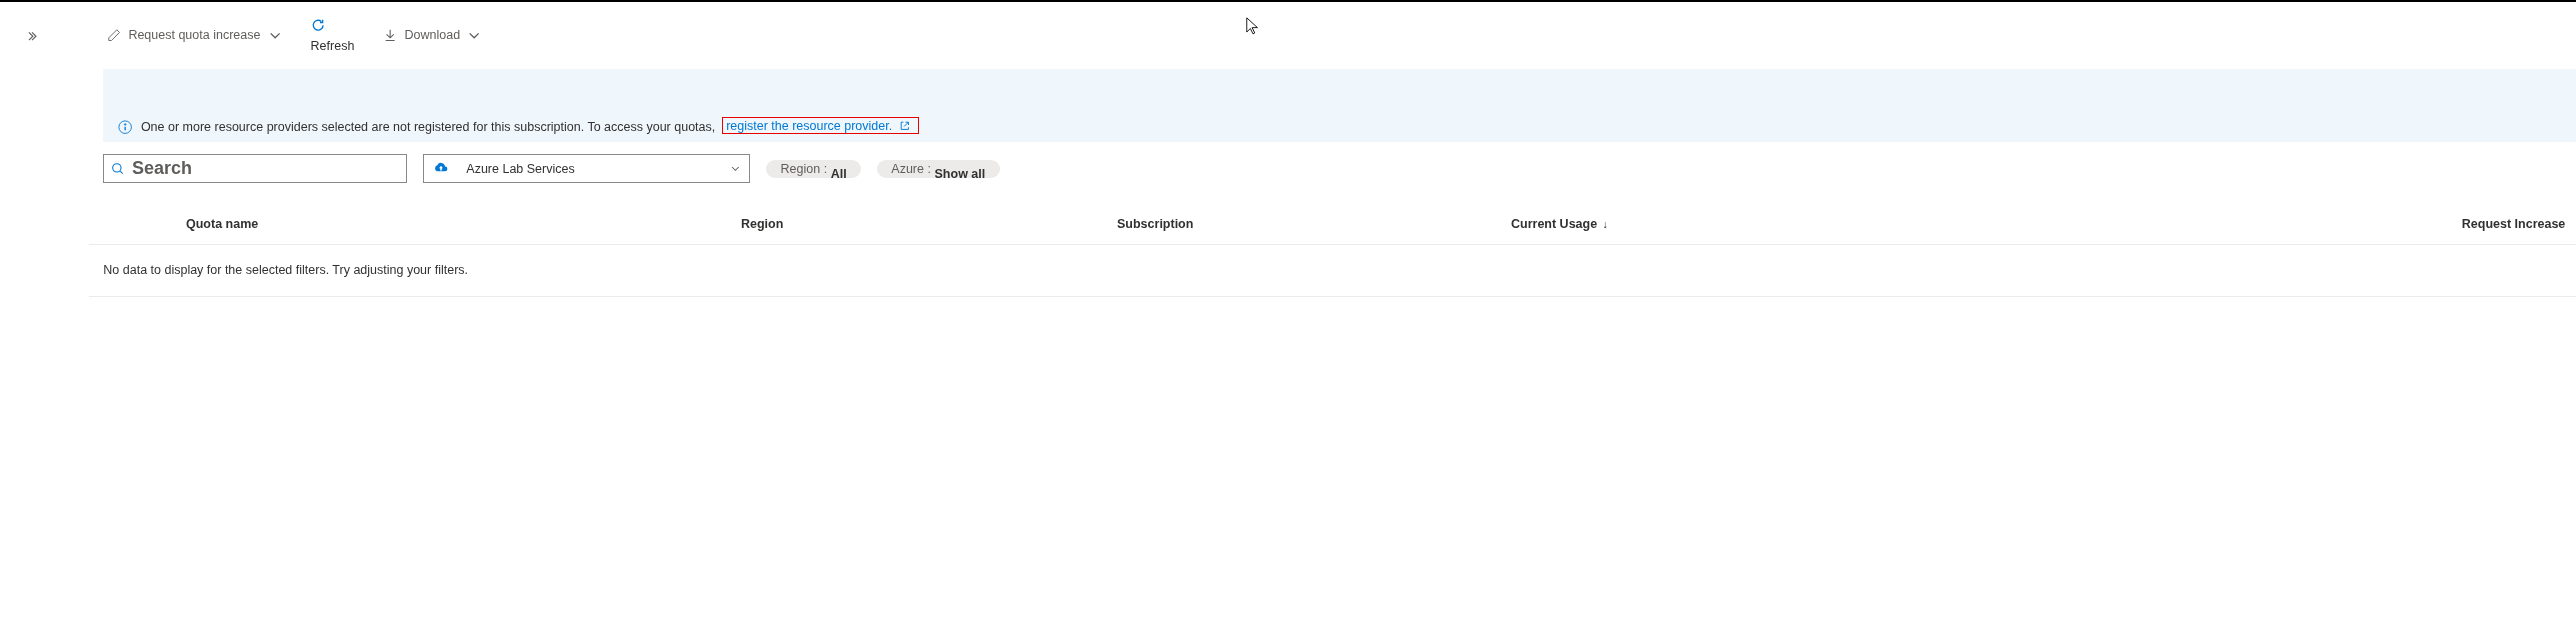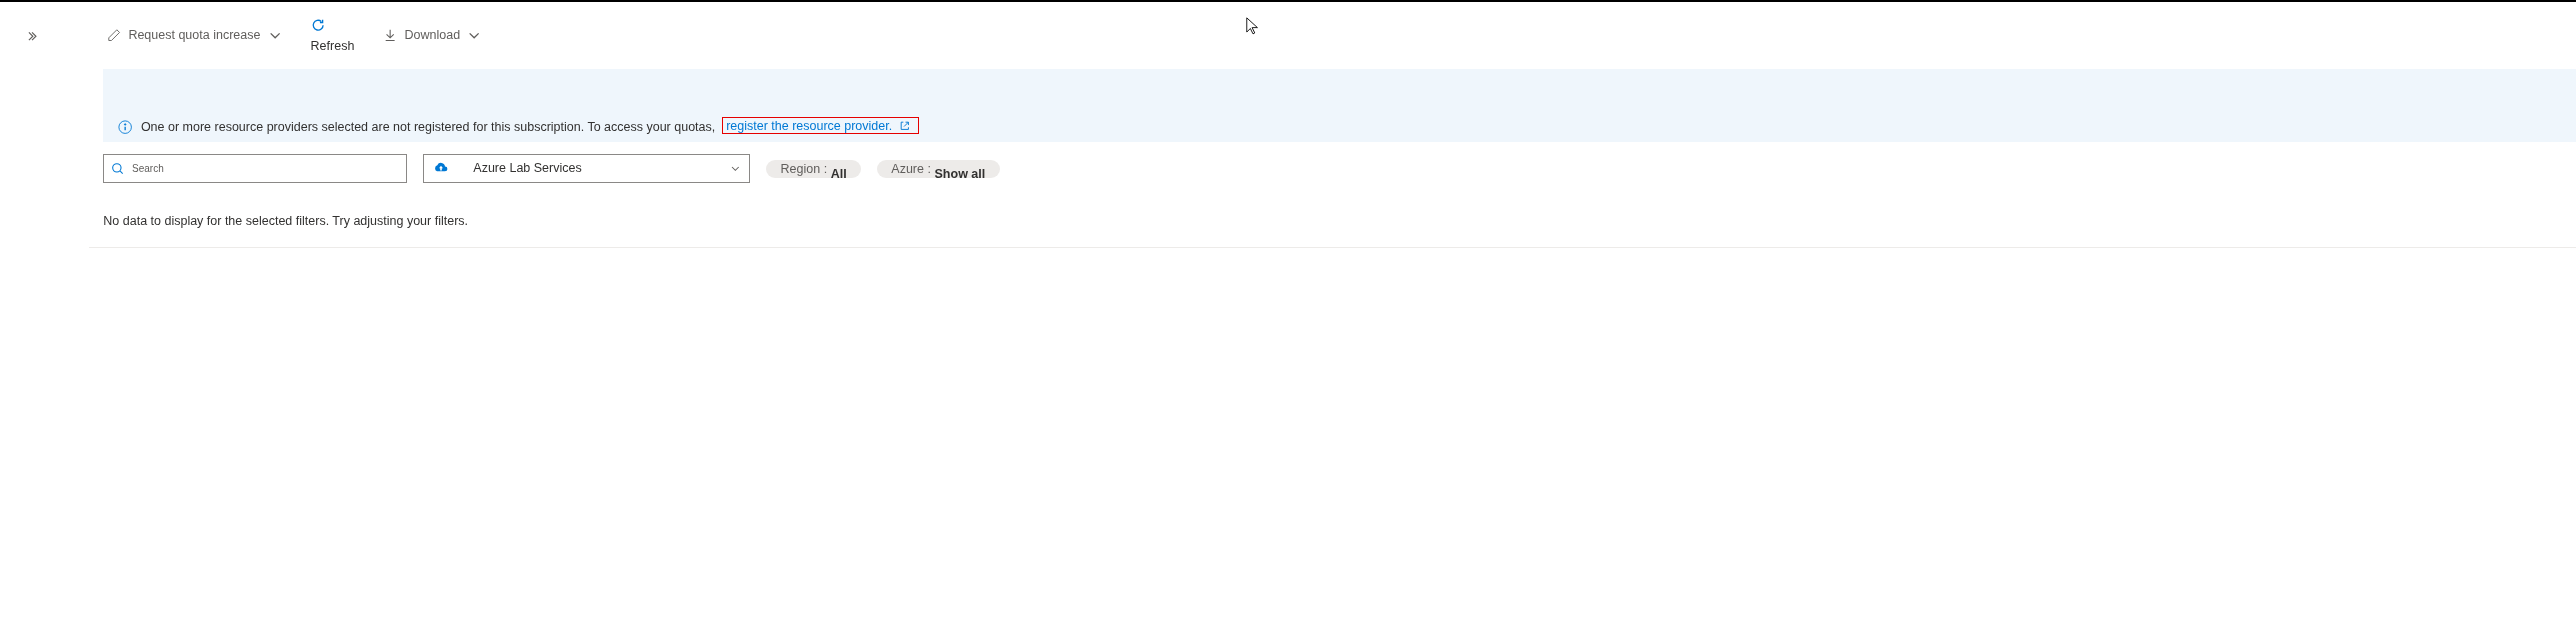--- a/index.html
+++ b/index.html
@@ -90,40 +90,41 @@
       border: 0.9px solid #8a8886;
       height: 29px;
       width: 304px;
       padding: 0 7.2px;
       gap: 7.2px;
     }
     .search-box input {
       border: none;
       outline: none;
       flex: 1;
-      font-size: 10px;
+      font-size: 18px;
       font-family: inherit;
       color: #323130;
+      font-weight: bold;
     }
     .search-box input::placeholder { color: #605e5c; }
     .provider-dd {
       display: flex;
       align-items: center;
       border: 0.9px solid #8a8886;
       height: 29px;
       width: 327px;
       padding: 0 9px;
       gap: 7.2px;
       cursor: pointer;
       justify-content: space-between;
     }
     .provider-dd .prov-left {
       display: flex;
-      align-items: flex-start;
-      gap: 24px;
+      align-items: flex-end;
+      gap: 17px;
     }
     .pill {
       display: flex;
       align-items: center;
       background: #edebe9;
       border-radius: 14.3px;
       height: 18px;
       padding: 0 14.3px;
       cursor: pointer;
       gap: 3.6px;
@@ -262,16 +263,26 @@
       <span class="pill-value">All</span>
     </div>
 
     <div class="pill">
       <span class="pill-label">Azure :</span>
       <span class="pill-value">Show all</span>
     </div>
   </div>
 
 
+  <div class="table-header">
+    <div class="th-quota">Quota name</div>
+    <div class="th-region">Region</div>
+    <div class="th-sub">Subscription</div>
+    <div class="th-usage">
+      <span>Current Usage</span>
+      <span class="sort-arrow">↓</span>
+    </div>
+    <div class="th-request">Request Increase</div>
+  </div>
 
   <div class="empty-row">No data to display for the selected filters. Try adjusting your filters.</div>
 </div>
 
 
 </body></html>

